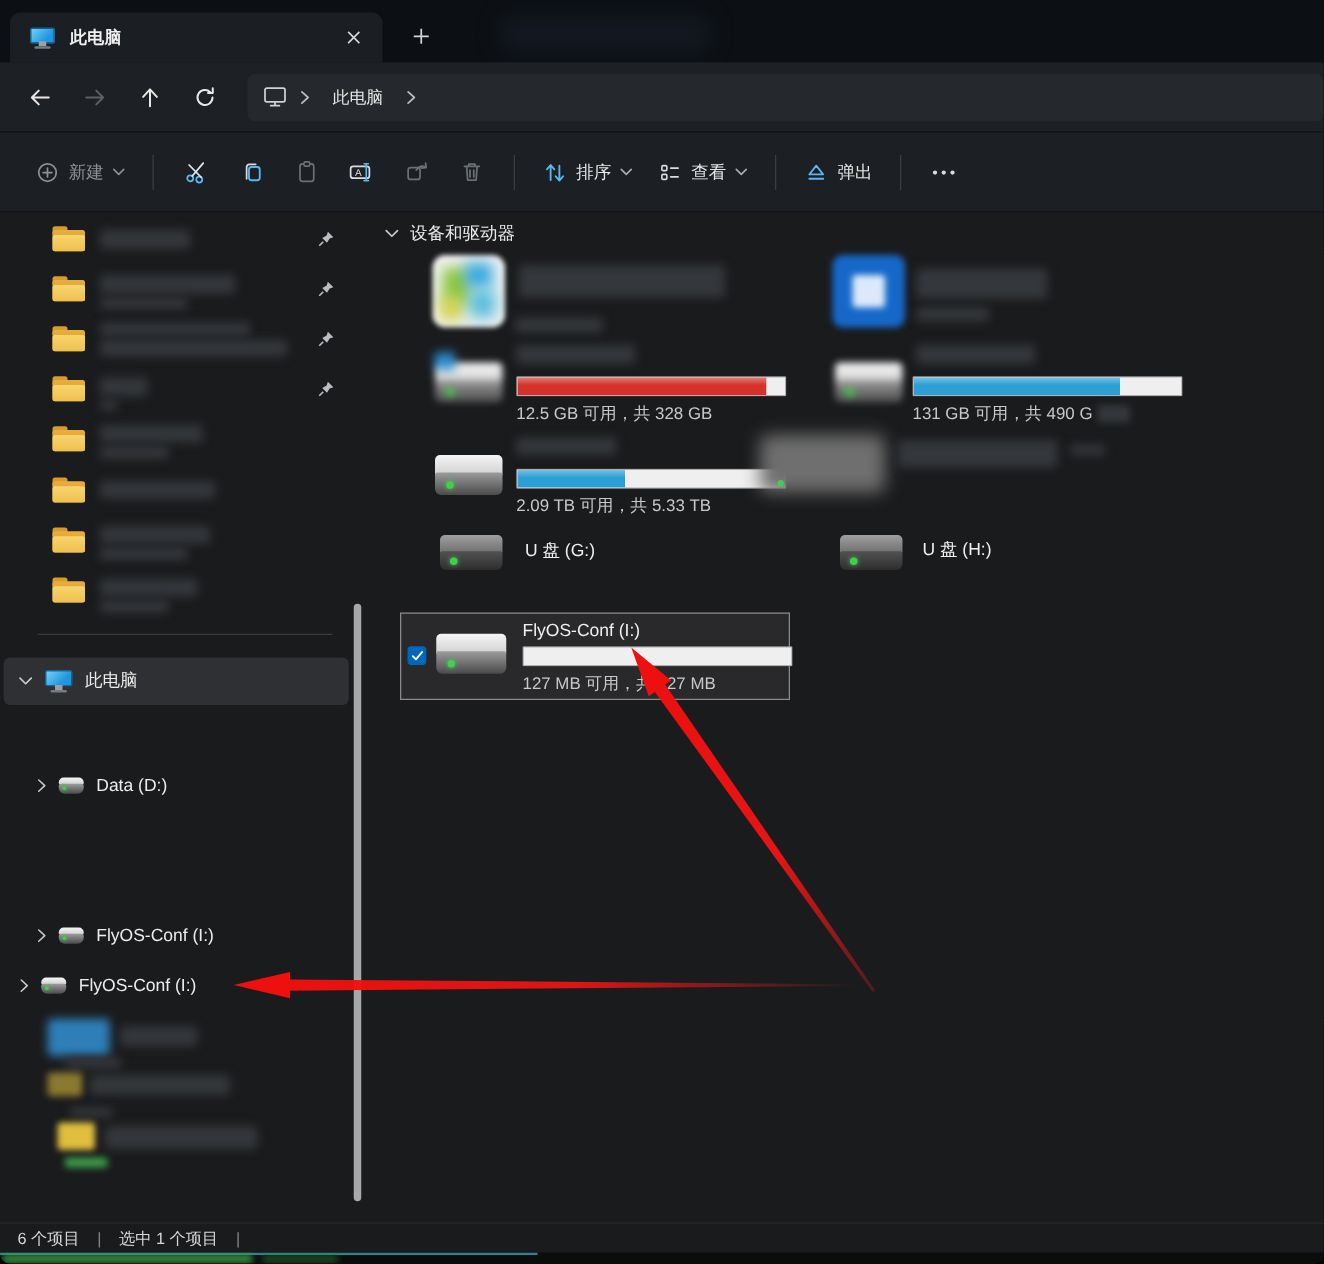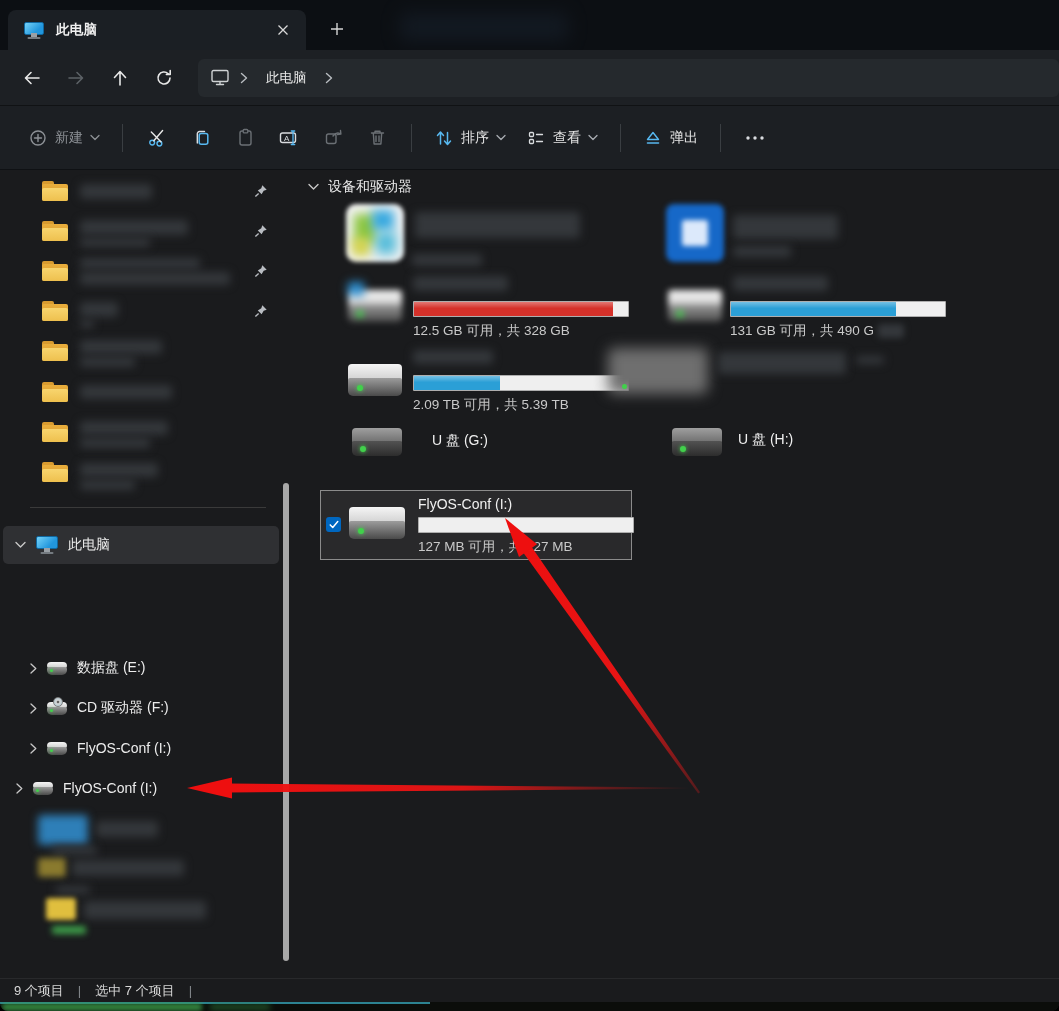--- a/index.html
+++ b/index.html
@@ -349,42 +349,30 @@
             <path d="M1 1.5 L5.5 6 L10 1.5" stroke="#c8c8c8" stroke-width="1.4" fill="none" stroke-linecap="round" stroke-linejoin="round"></path>
           </svg>
         <span class="mon">
             <span class="scr"></span>
             <span class="stand"></span>
             <span class="base"></span>
           </span>
         <span class="tree-label">此电脑</span>
       </div>
 
-      <div class="tree-row" style="top:478px">
+      <div class="tree-row" style="top:438px">
         <svg class="chev" width="7" height="11" viewBox="0 0 7 11">
             <path d="M1 1 L5.8 5.5 L1 10" stroke="#c8c8c8" stroke-width="1.3" fill="none" stroke-linecap="round" stroke-linejoin="round"></path>
           </svg>
         <span class="hdd sm">
             <span class="htop"></span>
             <span class="hbody"></span>
             <span class="led"></span>
           </span>
-        <span class="tree-label">数据盘 (E:)</span>
-      </div>
-      <div class="tree-row" style="top:518px">
-        <svg class="chev" width="7" height="11" viewBox="0 0 7 11">
-            <path d="M1 1 L5.8 5.5 L1 10" stroke="#c8c8c8" stroke-width="1.3" fill="none" stroke-linecap="round" stroke-linejoin="round"></path>
-          </svg>
-        <span class="hdd sm">
-            <span class="htop"></span>
-            <span class="hbody"></span>
-            <span class="led"></span>
-            <span class="cdisc"></span>
-          </span>
-        <span class="tree-label">CD 驱动器 (F:)</span>
+        <span class="tree-label">Data (D:)</span>
       </div>
       <div class="tree-row" style="top:558px">
         <svg class="chev" width="7" height="11" viewBox="0 0 7 11">
             <path d="M1 1 L5.8 5.5 L1 10" stroke="#c8c8c8" stroke-width="1.3" fill="none" stroke-linecap="round" stroke-linejoin="round"></path>
           </svg>
         <span class="hdd sm">
             <span class="htop"></span>
             <span class="hbody"></span>
             <span class="led"></span>
           </span>
@@ -479,40 +467,40 @@
           <span class="hdd lg" style="display:block">
               <span class="htop"></span>
               <span class="hbody"></span>
               <span class="led"></span>
             </span>
         </div>
         <div class="cap-bar" style="left:113px;top:205px">
             <div class="cap-fill" style="width: 40%; background-color: rgb(43, 159, 214);"></div>
           </div>
         <div class="icap abs" style="left:113px;top:226px">
-            <span>2.09 TB 可用，共 5.39 TB</span>
+            <span>2.09 TB 可用，共 5.33 TB</span>
           </div>
       </div>
 
       <div>
         <div class="abs" style="left:308px;top:178px;width:100px;height:46px;background:#6f6f6f;filter:blur(7px);border-radius:6px"></div>
         <div class="smudge" style="left:418px;top:182px;width:128px;height:22px"></div>
         <div class="smudge" style="left:556px;top:186px;width:28px;height:8px"></div>
         <div class="abs" style="left:322px;top:214px;width:5px;height:5px;border-radius:50%;background:#41d04b;filter:blur(.5px)"></div>
       </div>
 
       <div>
         <div class="abs" style="left:52px;top:258px">
           <span class="hdd dark" style="display:block;width:50px;height:28px">
               <span class="htop"></span>
               <span class="hbody"></span>
               <span class="led"></span>
             </span>
         </div>
-        <div class="iname abs" style="left:132px;top:262px">U 盘 (G:)</div>
+        <div class="iname abs" style="left:120px;top:262px">U 盘 (G:)</div>
       </div>
       <div>
         <div class="abs" style="left:372px;top:258px">
           <span class="hdd dark" style="display:block;width:50px;height:28px">
               <span class="htop"></span>
               <span class="hbody"></span>
               <span class="led"></span>
             </span>
         </div>
         <div class="iname abs" style="left:438px;top:261px">U 盘 (H:)</div>
@@ -536,23 +524,23 @@
             <span class="cap-fill" style="display: block; width: 0%; background-color: rgb(43, 159, 214);"></span>
           </span>
         <span class="icap abs" style="left:97px;top:47px">
             <span>127 MB 可用，共 127 MB</span>
           </span>
       </div>
     </div>
   </div>
 
   <div class="statusbar">
-    <span>9 个项目</span>
+    <span>6 个项目</span>
     <span class="st-sep">|</span>
-    <span>选中 7 个项目</span>
+    <span>选中 1 个项目</span>
     <span class="st-sep">|</span>
   </div>
 
   <div class="bstrip">
     <span class="teal"></span>
     <span class="greentxt"></span>
     <span class="greentxt2"></span>
   </div>
 
   <svg class="overlay" width="1059" height="1011" viewBox="0 0 1059 1011">

